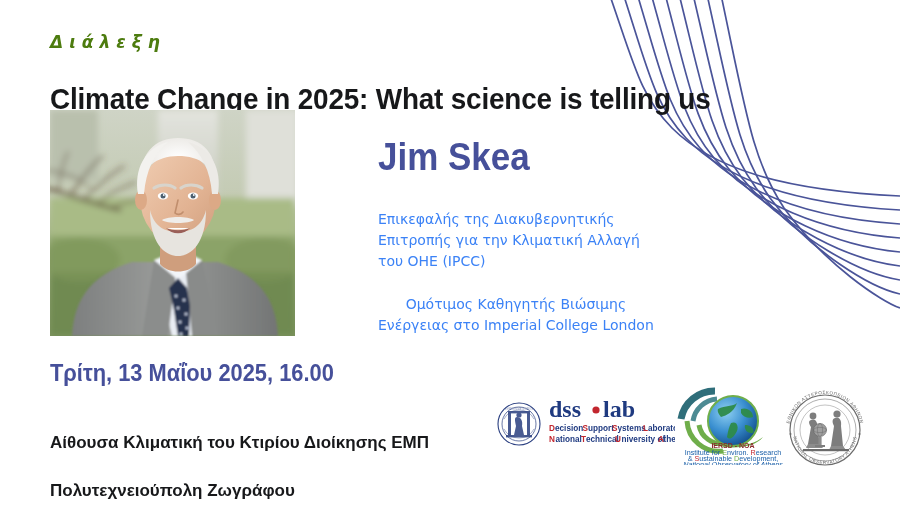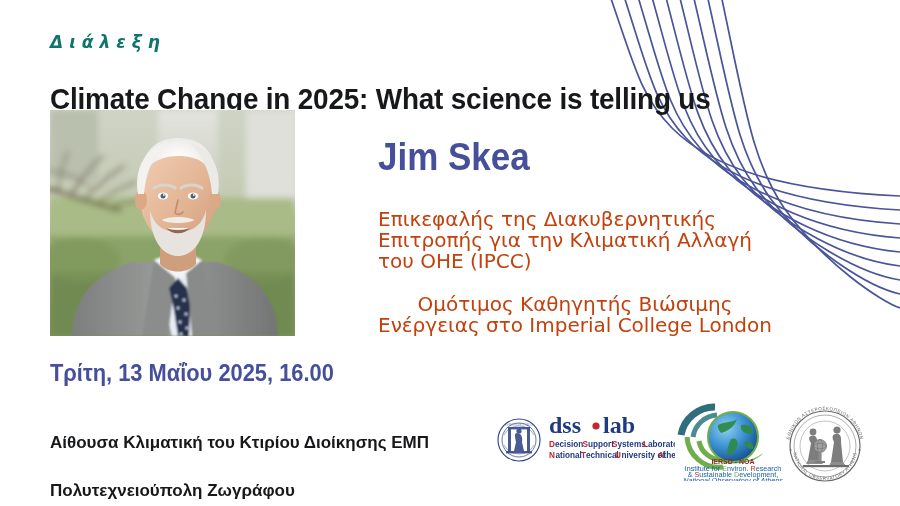--- a/index.html
+++ b/index.html
@@ -29,21 +29,21 @@
   
   #kicker {
     position: absolute;
     left: 50px;
     top: 32px;
     font-family: "DejaVu Sans", sans-serif;
     font-size: 17px;
     font-weight: bold;
     font-style: italic;
     letter-spacing: 6px;
-    color: #0f766e;
+    color: #4d7c0f;
     white-space: nowrap;
   }
   #title {
     position: absolute;
     left: 50px;
     top: 62px;
     font-family: "Liberation Sans Narrow", "Liberation Sans", sans-serif;
     font-size: 30px;
     font-weight: bold;
     color: #17181a;
@@ -75,23 +75,23 @@
     font-weight: bold;
     color: #46509a;
     white-space: nowrap;
     transform: scaleX(0.92);
     transform-origin: left center;
   }
   .bio {
     position: absolute;
     left: 378px;
     font-family: "DejaVu Sans", sans-serif;
-    font-size: 20px;
+    font-size: 14px;
     line-height: 21px;
-    color: #c2410c;
+    color: #3b82f6;
     white-space: pre-line;
   }
   #bio-1 { top: 209px; }
   #bio-2 { top: 294px; text-align: center; }
 
   
   #event-date {
     position: absolute;
     left: 50px;
     top: 360px;
@@ -117,21 +117,21 @@
   #venue-line-2 { font-weight: bold; display: block; }
 
   
   #logos {
     position: absolute;
     left: 495px;
     top: 385px;
     width: 390px;
     height: 85px;
   }
-  .logo { position: absolute; margin-top: 16px; }
+  .logo { position: absolute; }
   #logo-dsslab { left: 0px;  top: 8px;  width: 180px; height: 62px; }
   #logo-iersd  { left: 178px; top: 0px;  width: 120px; height: 80px; }
   #logo-noa    { left: 280px; top: 3px;  width: 110px; height: 80px; }
   .logo svg { display: block; }
 </style>
 </head>
 <body>
 
 <div id="poster">
 

